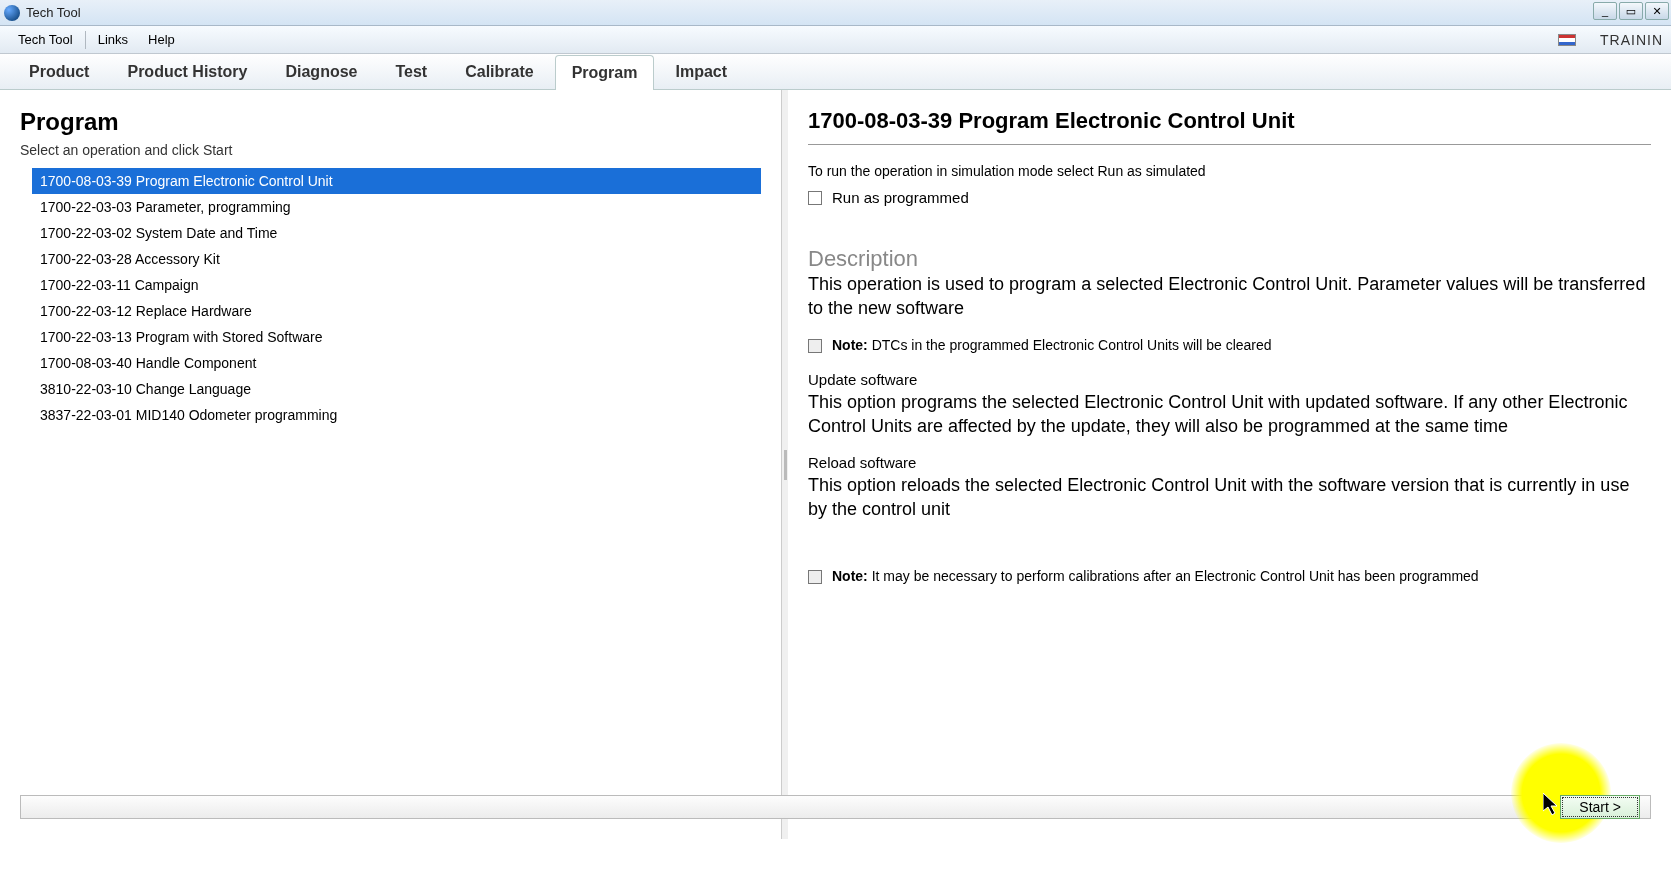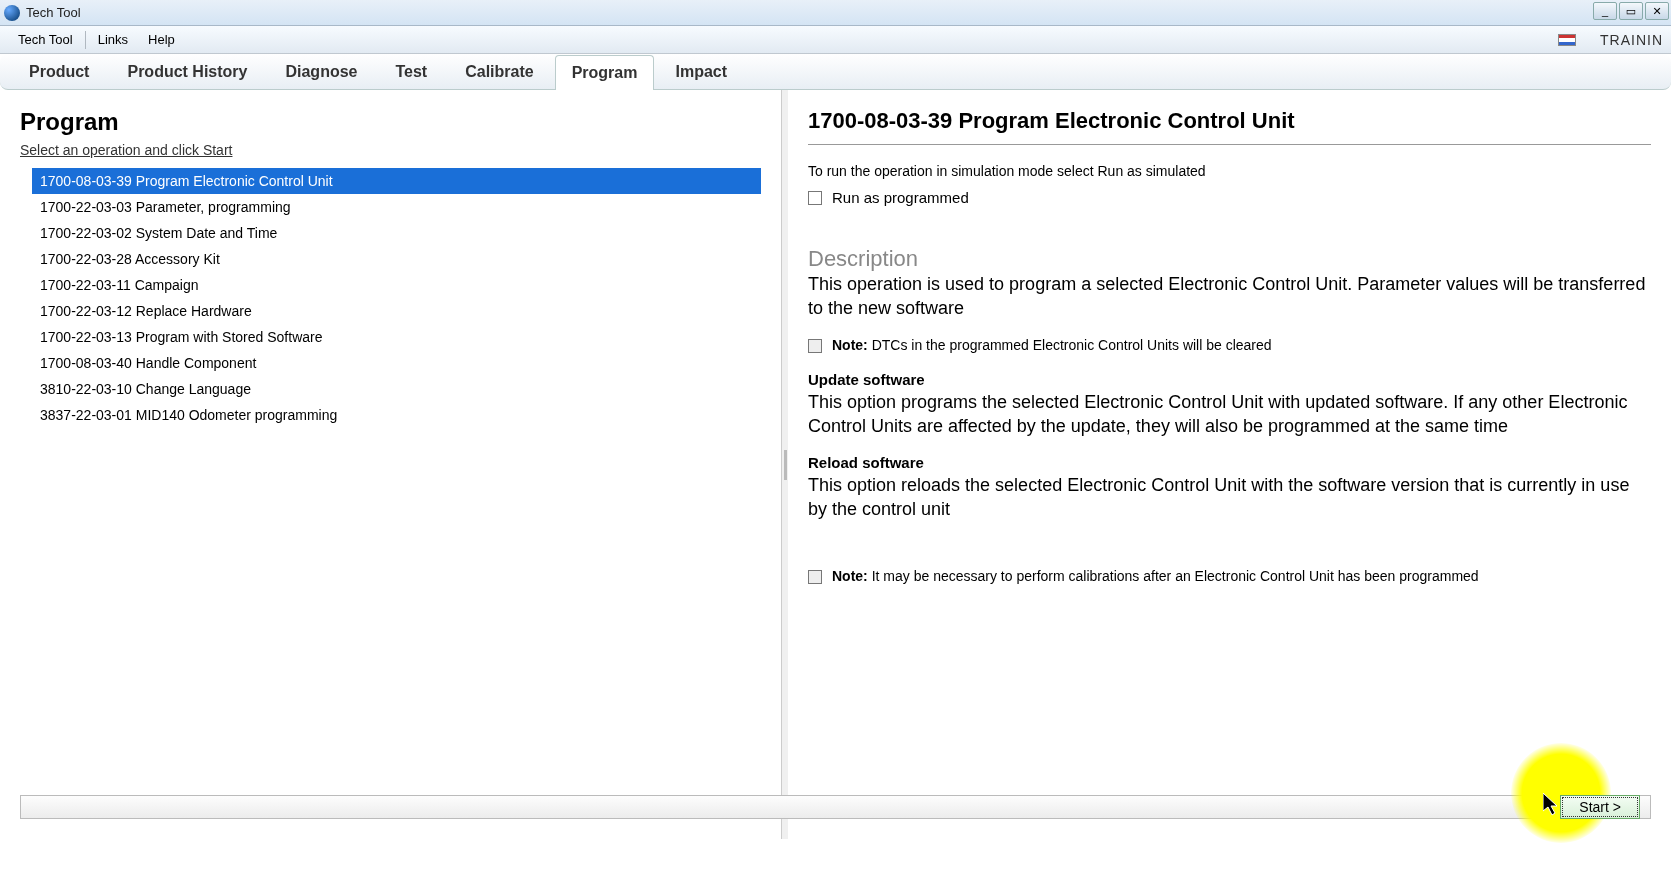--- a/index.html
+++ b/index.html
@@ -70,21 +70,20 @@
     border:1px solid #888;
   }
   .train-label { font-size:14px; color:#333; letter-spacing:1px;}
   
   .tabstrip {
     height: 36px;
     background: linear-gradient(to bottom,#fff,#e8eef4);
     border-bottom:1px solid #bcc;
     display:flex; align-items:flex-start;
     padding:0 12px;
-    border-radius:8px;
   }
   .tab {
     padding:8px 16px 8px;
     font-size:16px;
     font-weight:bold;
     color:#333;
     cursor:pointer;
     border:1px solid transparent;
     border-bottom:none;
     margin-right:4px;
@@ -105,21 +104,21 @@
   .left-pane {
     width:782px;
     border-right:1px solid #ccc;
     padding:18px 20px;
     overflow:auto;
   }
   .left-pane h1 {
     font-size:24px; font-weight:bold; margin-bottom:6px;
   }
   .left-pane .subtitle {
-    font-size:14px; color:#333; margin-bottom:10px;text-decoration:underline;
+    font-size:14px; color:#333; margin-bottom:10px;
   }
   .op-list { padding-left:12px; }
   .op-item {
     padding:5px 8px;
     font-size:14px;
     cursor:pointer;
     white-space:nowrap;
   }
   .op-item.selected {
     background:#1a6fd8;
@@ -153,21 +152,21 @@
   }
   .desc-heading {
     font-size:22px; color:#888; 
   }
   .para { font-size:18px; margin-bottom:16px; line-height:1.35; }
   .note-row { display:flex; align-items:flex-end; gap:10px; font-size:14px; margin-bottom:18px;}
   .note-icon {
     width:14px;height:14px;border:1px solid #777;background:#eee;
     flex-shrink:0; margin-top:2px;
   }
-  .subhead { font-size:15px; font-weight:bold; margin-bottom:2px; }
+  .subhead { font-size:15px; font-weight:normal; margin-bottom:2px; }
   
   .bottombar {
     position:absolute; bottom:60px; left:20px; right:20px;
     height:24px;
     border:1px solid #bbb;
     background:linear-gradient(to bottom,#fdfdfd,#ececec);
     display:flex; align-items:center; justify-content:flex-end;
     padding:0 10px;
   }
   .start-btn {

